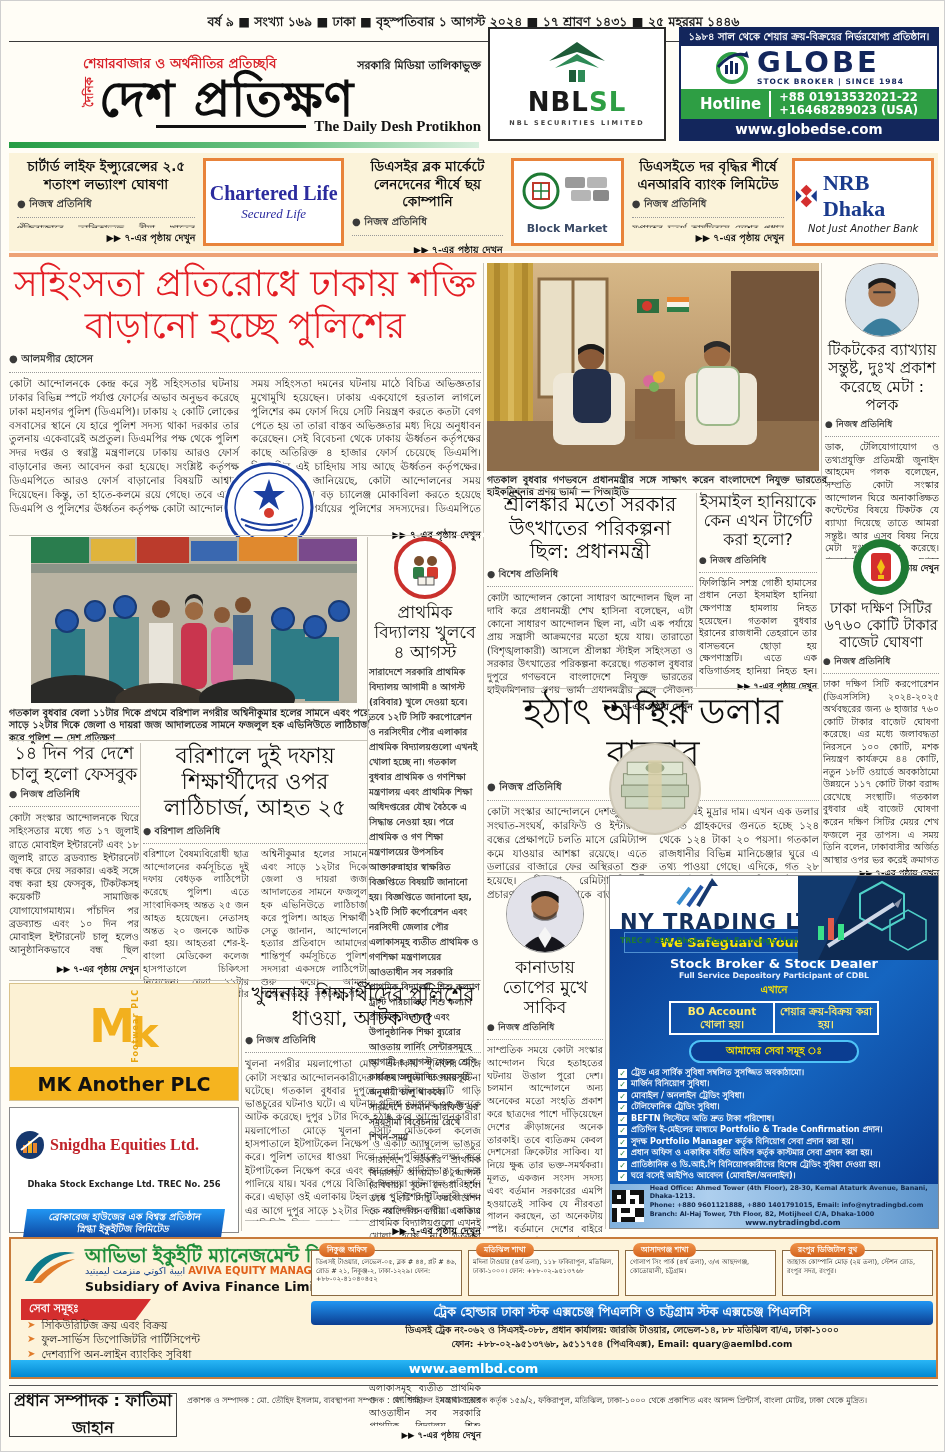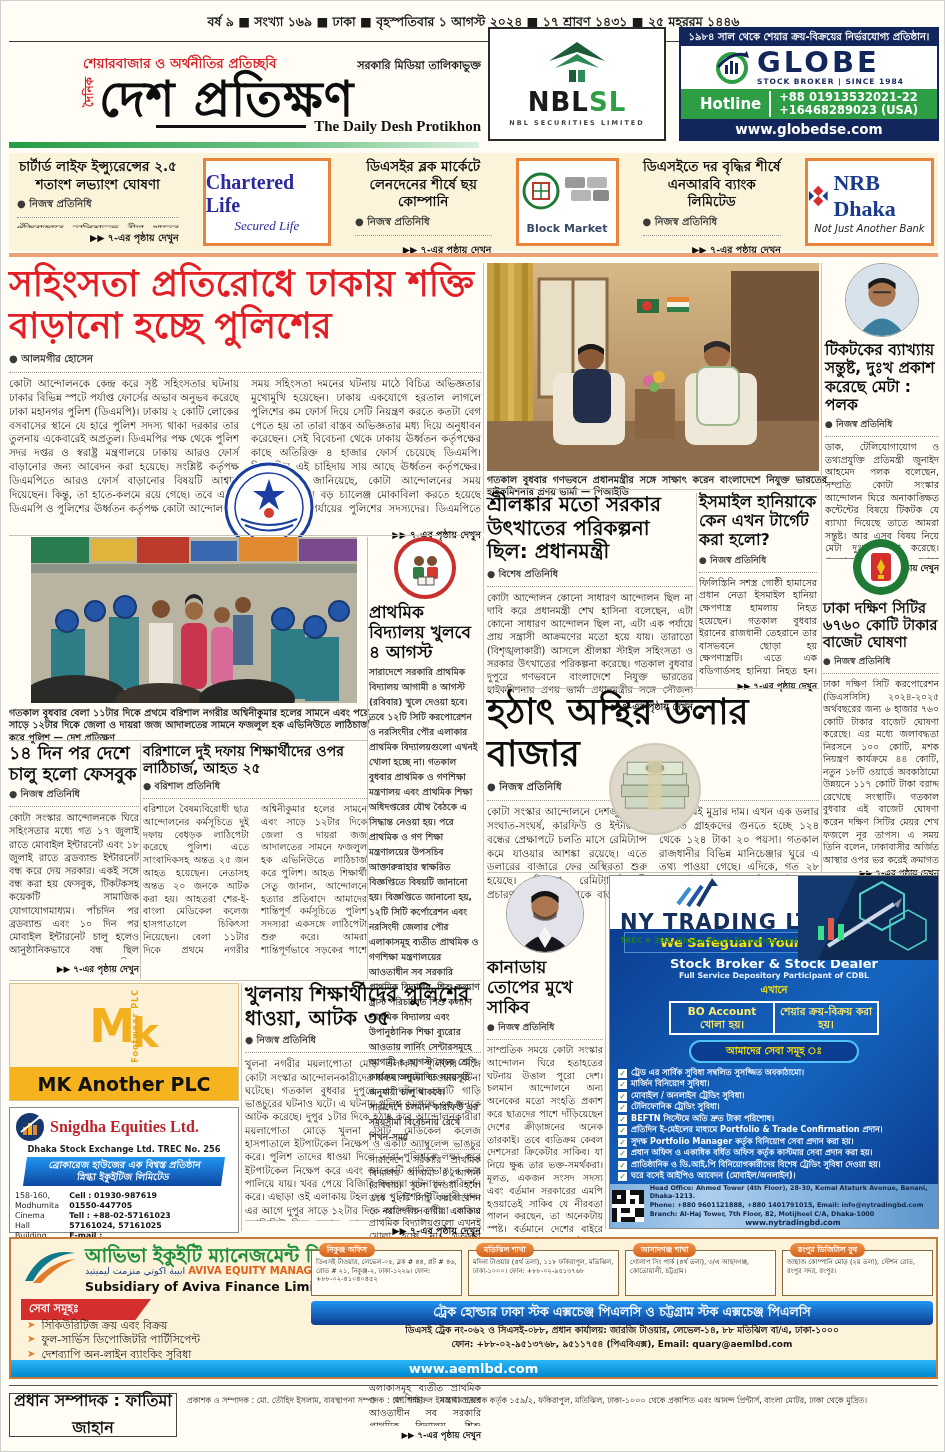--- a/index.html
+++ b/index.html
@@ -25,46 +25,46 @@
 .globe{position:absolute;left:678px;top:26px;width:260px;height:114px;border:2px solid #13265c;background:#fff;display:flex;flex-direction:column}
 .g-top{background:#13265c;color:#fff;font-size:10px;font-weight:bold;text-align:center;line-height:1.25;padding:2px 4px}
 .g-mid{flex:1;display:flex;align-items:center;justify-content:center;gap:7px;background:#fff}
 .g-name{font-size:29px;font-weight:bold;color:#13265c;letter-spacing:3px;line-height:1}
 .g-tagrow{font-size:7.5px;color:#13265c;font-weight:bold;letter-spacing:1px}
 .g-hot{background:#2e9e44;color:#fff;display:flex;align-items:center;justify-content:center;gap:8px;padding:2px 4px}
 .g-hotlbl{font-size:15px;font-weight:bold}
 .g-ph{font-size:11.5px;font-weight:bold;line-height:1.15;border-left:2px solid #fff;padding-left:8px}
 .g-web{background:#13265c;color:#fff;text-align:center;font-size:13.5px;font-weight:bold;padding:2px}
 
-.strip{position:absolute;left:8px;top:152px;width:929px;height:98px;background:#fbf3da;display:flex;gap:20px;padding:5px 4px}
+.strip{position:absolute;left:8px;top:152px;width:929px;height:98px;background:#fbf3da;display:flex;gap:4px;padding:5px 4px}
 .s-art{padding:0 4px;display:flex;flex-direction:column}
 .s-art .t{font-size:13.5px;font-weight:bold;text-align:center;line-height:1.3;color:#111}
 .s-box{border:3px solid #e8833a;background:#fff;display:flex;flex-direction:column;align-items:center;justify-content:center;gap:1px}
 .orule{position:absolute;left:8px;top:252px;width:929px;height:4px;background:#eda276}
 
 .art{position:absolute}
-.hl{font-weight:bold;color:#0d0d0d;line-height:1.18}
+.hl{font-weight:normal;color:#0d0d0d;text-align:center;line-height:1.18}
 .hl.red{color:#e31e24}
 .by{display:block;font-size:10px;font-weight:bold;color:#3a3a3a;border-bottom:1px dotted #999;padding:3px 0 4px;margin-bottom:4px;text-align:left}
 .bd{font-size:10.2px;color:#161616;text-align:justify;line-height:1.36;overflow:hidden}
 .more{font-size:9.5px;font-weight:bold;text-align:right;color:#0d0d0d;margin-top:3px}
 .cols2{column-count:2;column-gap:12px}
 .vline{position:absolute;width:1px;background:#c6c2b8}
 .hline{position:absolute;height:1px;background:#c6c2b8}
 .caption{font-size:9.6px;font-weight:bold;color:#222;text-align:justify;line-height:1.3}
 .circle{border-radius:50%;overflow:hidden;display:block}
 .cimg{display:block}
 
 .mkad{position:absolute;left:8px;top:982px;width:230px;height:118px;background:#fcf1d4;border:1px solid #d9c28a;display:flex;flex-direction:column}
 .mk-logo{flex:1;display:flex;align-items:center;justify-content:center;position:relative}
 .mk-m{font-size:46px;font-weight:bold;color:#f2b01e;line-height:1}
 .mk-k{font-size:40px;font-weight:bold;color:#f2b01e;margin-left:-8px;margin-top:14px;line-height:1}
 .mk-vert{writing-mode:vertical-rl;transform:rotate(180deg);font-size:8px;font-weight:bold;color:#e8a50f;letter-spacing:1px;margin-left:-4px}
 .mk-bar{height:33px;background:#f5b41f;display:flex;align-items:center;justify-content:center;font-size:19px;font-weight:bold;color:#121212}
-.snig{position:absolute;left:8px;top:1106px;width:230px;height:126px;background:#fff;border:1px solid #8a8a8a;padding:4px 5px;display:flex;flex-direction:column;gap:2px}
+.snig{position:absolute;left:8px;top:1106px;width:230px;height:126px;background:#fff;border:1px solid #8a8a8a;padding:22px 5px;display:flex;flex-direction:column;gap:19px}
 .sn-row1{display:flex;align-items:center;gap:5px}
 .sn-name{color:#c0232a;font-weight:bold;font-size:16px;font-family:"Liberation Serif","DejaVu Serif",serif}
 .sn-trec{font-size:8.3px;font-weight:bold;color:#222;text-align:center}
 .sn-ribbon{background:linear-gradient(180deg,#2196f3,#0d47a1);color:#fff;font-size:9.5px;font-weight:bold;text-align:center;line-height:1.3;padding:2px 6px;transform:skewX(-8deg);margin:1px 10px}
 .sn-bottom{display:flex;gap:6px;margin-top:2px}
 .sn-addr{font-size:7.8px;color:#222;line-height:1.3;flex:1}
 .sn-contact{font-size:7.8px;color:#111;font-weight:bold;line-height:1.3}
 .nyad{position:absolute;left:608px;top:874px;width:330px;height:354px;border:1px solid #8a8a8a;background:#fff;display:flex;flex-direction:column;overflow:hidden}
 .ny-top{height:84px;position:relative;background:#fff}
 .ny-name{position:absolute;left:10px;top:34px;font-size:21px;font-weight:bold;color:#15305c;letter-spacing:1px}
@@ -361,21 +361,21 @@
   </div>
 
   <div class="art" style="left:8px;top:742px;width:130px;height:238px">
     <div class="hl" style="font-size:17.5px">১৪ দিন পর দেশে চালু হলো ফেসবুক</div>
     <div class="by" style="font-size:9.5px">● নিজস্ব প্রতিনিধি</div>
     <div class="bd" style="font-size:9.7px;height:148px">কোটা সংস্কার আন্দোলনকে ঘিরে সহিংসতার মধ্যে গত ১৭ জুলাই রাতে মোবাইল ইন্টারনেট এবং ১৮ জুলাই রাতে ব্রডব্যান্ড ইন্টারনেট বন্ধ করে দেয় সরকার। একই সঙ্গে বন্ধ করা হয় ফেসবুক, টিকটকসহ কয়েকটি সামাজিক যোগাযোগমাধ্যম। পাঁচদিন পর ব্রডব্যান্ড এবং ১০ দিন পর মোবাইল ইন্টারনেট চালু হলেও আনুষ্ঠানিকভাবে বন্ধ ছিল ফেসবুকসহ অন্য সামাজিক যোগাযোগমাধ্যম। যদিও 'ভিন্ন' উপায়ে অনেকে ফেসবুক ব্যবহার করেছেন। অবশেষে গতকাল বুধবার</div>
     <div class="more" style="font-size:8.8px">▶▶ ৭-এর পৃষ্ঠায় দেখুন</div>
   </div>
 
   <div class="art" style="left:142px;top:742px;width:224px;height:238px">
-    <div class="hl" style="font-size:14px">বরিশালে দুই দফায় শিক্ষার্থীদের ওপর লাঠিচার্জ, আহত ২৫</div>
+    <div class="hl" style="font-size:22px">বরিশালে দুই দফায় শিক্ষার্থীদের ওপর লাঠিচার্জ, আহত ২৫</div>
     <div class="by" style="font-size:9.5px">● বরিশাল প্রতিনিধি</div>
     <div class="bd cols2" style="font-size:9.4px;height:162px">বরিশালে বৈষম্যবিরোধী ছাত্র আন্দোলনের কর্মসূচিতে দুই দফায় বেধড়ক লাঠিপেটা করেছে পুলিশ। এতে সাংবাদিকসহ অন্তত ২৫ জন আহত হয়েছেন। নেতাসহ অন্তত ২০ জনকে আটক করা হয়। আহতরা শের-ই-বাংলা মেডিকেল কলেজ হাসপাতালে চিকিৎসা নিয়েছেন। বেলা ১১টার দিকে প্রথমে নগরীর অশ্বিনীকুমার হলের সামনে এবং সাড়ে ১২টার দিকে জেলা ও দায়রা জজ আদালতের সামনে ফজলুল হক এভিনিউতে লাঠিচার্জ করে পুলিশ। আহত শিক্ষার্থী সেতু জানান, আন্দোলনে হত্যার প্রতিবাদে আমাদের শান্তিপূর্ণ কর্মসূচিতে পুলিশ সদস্যরা একসঙ্গে লাঠিপেটা শুরু করে। আমরা শান্তিপূর্ণভাবে সড়কের পাশে কর্মসূচি পালন করব বলেছিলাম। কিন্তু পুলিশ আমাদের ওপর সহিংসতা চালিয়ে অন্তত ২৫ জনকে মারধর করেছে। এক শিক্ষার্থী আটক থাকা অবস্থায় বলেন, রাষ্ট্রের কাছে আমরা কোনো দোষ করিনি। আমরা অধিকারের কথা বলেছি।</div>
   </div>
 
   <div class="art" style="left:486px;top:690px;width:332px;height:180px">
     <div class="hl" style="font-size:36px">হঠাৎ অস্থির ডলার বাজার</div>
     <div class="by">● নিজস্ব প্রতিনিধি</div>
     <div class="bd cols2" style="height:108px">কোটা সংস্কার আন্দোলনে দেশজুড়ে সৃষ্ট সংঘাত-সংঘর্ষ, কারফিউ ও ইন্টারনেট বন্ধের প্রেক্ষাপটে চলতি মাসে রেমিট্যান্স কমে যাওয়ার আশঙ্কা রয়েছে। এতে ডলারের বাজারে ফের অস্থিরতা শুরু হয়েছে। বিদেশে রেমিট্যান্সবিরোধী প্রচারণা শুরুর পর থেকে বাড়তে শুরু করেছে এই মুদ্রার দাম। এখন এক ডলার কিনতে গ্রাহকদের গুনতে হচ্ছে ১২৪ থেকে ১২৪ টাকা ২০ পয়সা। গতকাল রাজধানীর বিভিন্ন মানিচেঞ্জার ঘুরে এ তথ্য পাওয়া গেছে। এদিকে, গত ২৮ জুলাই বৈদেশিক মুদ্রার রিজার্ভের ওপর চাপ কমাতে বেশি দামে রেমিট্যান্স আনতে মৌখিক নির্দেশ দেয় বাংলাদেশ ব্যাংক। কেন্দ্রীয় ব্যাংকের একজন ডেপুটি গভর্নর বেশি রেমিট্যান্স আহরণ করে এমন ১২টি বাণিজ্যিক ব্যাংকের ব্যবস্থাপনা পরিচালককে (এমডি) এ নির্দেশ দিয়েছেন। বাংলাদেশ ব্যাংকের তথ্য অনুযায়ী, গত ১৯ থেকে ২৪ জুলাই দেশে রেমিট্যান্স এসেছে ৭ কোটি ৮০ লাখ মার্কিন ডলার। এর আগে ১ থেকে ১৮ জুলাই এসেছিল ১৪২ কোটি ২০ লাখ ডলার; অর্থাৎ চলতি মাসের প্রথম ১৮ দিনে প্রতিদিন গড়ে প্রবাসী আয়</div>
     <div class="more">▶▶ ৭-এর পৃষ্ঠায় দেখুন</div>
     <svg width="92" height="92" viewBox="0 0 92 92" style="position:absolute;left:122px;top:52px;border-radius:50%;border:2px solid #cfc9b8;background:#ddd8ca">

